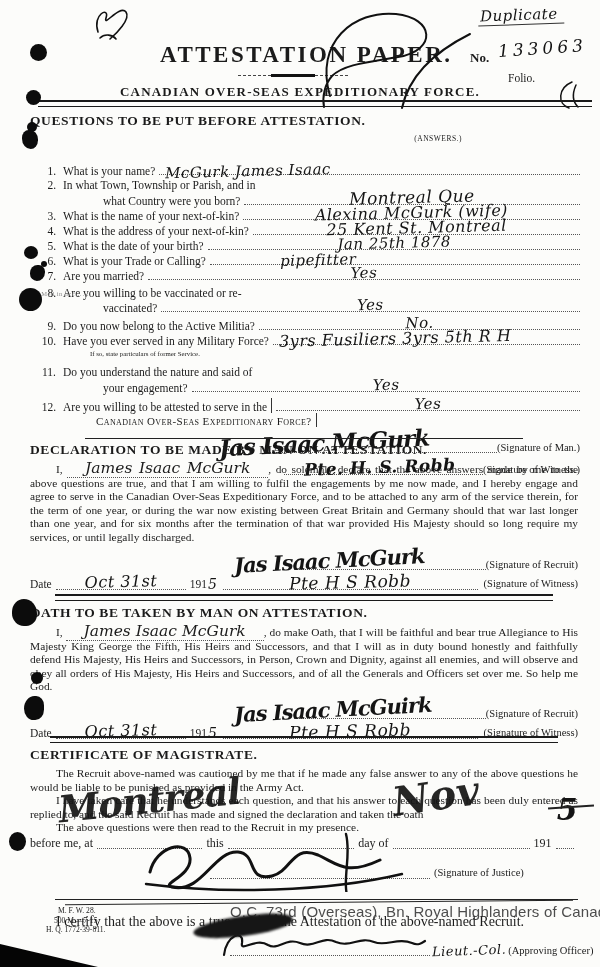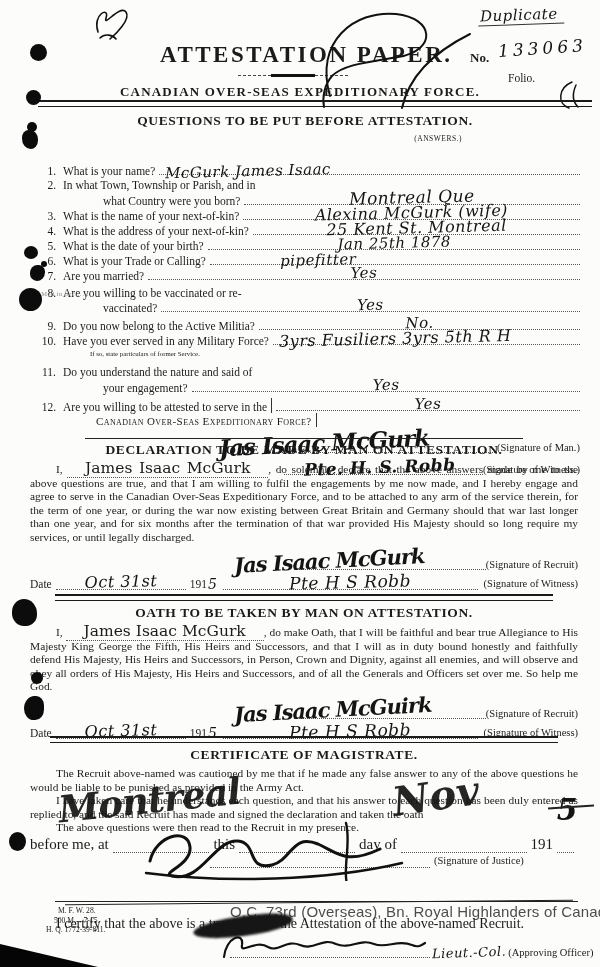--- a/index.html
+++ b/index.html
@@ -9,21 +9,21 @@
     font-family:"Liberation Serif", serif;
   }
   
   .hw {
     font-family:"DejaVu Serif", serif; font-style:italic; color:#141414;
     letter-spacing:.5px; white-space:nowrap;
   }
   
   .rule { border-top:1.6px solid #222; }
   .rule-double { height:4px; border-top:2.2px solid #1a1a1a; border-bottom:1px solid #1a1a1a; }
-  .sec-title { text-align:center; font-weight:bold; font-size:13.5px; letter-spacing:.6px; }
+  .sec-title { text-align:left; font-weight:bold; font-size:13.5px; letter-spacing:.6px; }
   .para { font-size:11.4px; line-height:13.6px; text-align:justify; margin:0; }
   .dots { border-bottom:1.4px dotted #555; }
   .siglabel { font-size:10.5px; white-space:nowrap; }
   
   .hdr-dup { position:absolute; top:6px; left:478px; font-size:15px; transform:rotate(-2deg); border-bottom:1px solid #333; padding:0 6px 0 2px; }
   .hdr-title { position:absolute; top:42px; left:160px; width:250px; text-align:center; font-size:23px; font-weight:bold; letter-spacing:2.5px; white-space:nowrap; }
   .title-dash { position:absolute; top:74px; left:238px; width:110px; display:flex; align-items:center; }
   .title-dash .d { flex:1; border-top:1.2px dashed #444; }
   .title-dash .s { width:44px; border-top:3.2px solid #111; }
   .hdr-no { position:absolute; top:50px; left:470px; font-size:13px; font-weight:bold; }
@@ -47,41 +47,41 @@
   .answer.left { text-align:left; padding-left:6px; }
   .ghost { position:absolute; left:112px; top:-9px; font-size:6.5px; color:#8a8a8a; letter-spacing:.5px; }
   .brace { width:4px; border-right:1.4px solid #333; align-self:stretch; flex:0 0 auto; }
   .sigrow { display:flex; align-items:flex-end; margin-top:6px; height:20px; }
   .sigspacer { flex:0 0 230px; }
   .bigsig { position:absolute; left:-45px; bottom:-4px; font-size:23px; font-weight:bold; letter-spacing:-1px; transform:rotate(-3deg); }
   .medsig { position:absolute; left:20px; bottom:-3px; font-size:17px; font-weight:bold; transform:rotate(-2deg); }
   
   .sec-dec { position:absolute; top:438px; left:30px; right:22px; }
   .sec-oath { position:absolute; top:594px; left:30px; right:22px; }
-  .inline-name { font-family:"DejaVu Serif", serif; font-size:15.5px; border-bottom:1.4px dotted #555; padding:0 18px; white-space:nowrap; }
+  .inline-name { font-family:"DejaVu Serif", serif; font-style:italic; font-size:15.5px; border-bottom:1.4px dotted #555; padding:0 18px; white-space:nowrap; }
   .p-ind { text-indent:26px; margin-top:4px; }
   .s-sigrow { display:flex; align-items:flex-end; height:22px; margin-top:3px; }
   .s-sigrow .sp { flex:0 0 260px; }
   .daterow { display:flex; align-items:center; height:20px; margin-top:4px; font-size:11.5px; }
   .daterow .dlbl { flex:0 0 auto; }
   .daterow .dfill { flex:0 0 130px; border-bottom:1.4px dotted #555; position:relative; height:12px; margin:0 4px; }
   .daterow .dfill .answer { bottom:-2px; }
   .daterow .yr { flex:0 0 auto; font-size:11.5px; }
   .daterow .yd { font-size:14px; margin-left:1px; }
   .daterow .wfill { flex:1 1 auto; border-bottom:1.4px dotted #555; position:relative; height:12px; margin:0 6px; }
   
   .sec-cert { position:absolute; top:736px; left:30px; right:22px; }
-  .bm-row { display:flex; align-items:flex-end; font-size:15px; margin-top:1px; }
+  .bm-row { display:flex; align-items:center; font-size:12px; margin-top:1px; }
   .bm-row .lbl { flex:0 0 auto; }
   .bm-row .f1 { flex:2 2 auto; } .bm-row .f2 { flex:2.4 2.4 auto; } .bm-row .f3 { flex:2.6 2.6 auto; } .bm-row .f4 { flex:.35 .35 auto; }
   .bm-row .dots { height:10px; margin:0 4px; }
   .cert-place { position:absolute; left:28px; top:42px; font-size:37px; font-weight:bold; transform:rotate(-6deg); letter-spacing:-1px; opacity:.92; }
   .cert-month { position:absolute; left:362px; top:36px; font-size:40px; font-weight:bold; transform:rotate(-8deg); opacity:.92; }
   .cert-yd { position:absolute; right:0px; top:56px; font-size:30px; font-weight:bold; }
-  .jus-row { display:flex; align-items:flex-start; margin-top:2px; height:40px; }
+  .jus-row { display:flex; align-items:center; margin-top:2px; height:40px; }
   .jus-row .sp { flex:0 0 180px; }
   .jus-row .dline { flex:0 0 220px; border-bottom:1.4px dotted #555; position:relative; height:12px; }
   .jus-row .siglabel { margin-left:4px; }
   .cert-rule2 { margin-top:6px; margin-left:25px; }
   .certify { font-size:14px; margin-top:14px; text-indent:26px;font-family:Liberation Serif, serif; }
   .app-row { display:flex; align-items:flex-end; height:24px; margin-top:2px; }
   .app-row .sp { flex:0 0 200px; }
   .app-row .dline { flex:0 0 200px; border-bottom:1.2px dotted #555; position:relative; height:10px; }
   .app-rank { font-size:13px; margin:0 2px; position:relative; top:2px; transform:rotate(-2deg); }
   .slant-rule { position:absolute; left:35px; right:5px; top:166px; border-top:1.6px solid #222; transform:rotate(-.5deg); }

